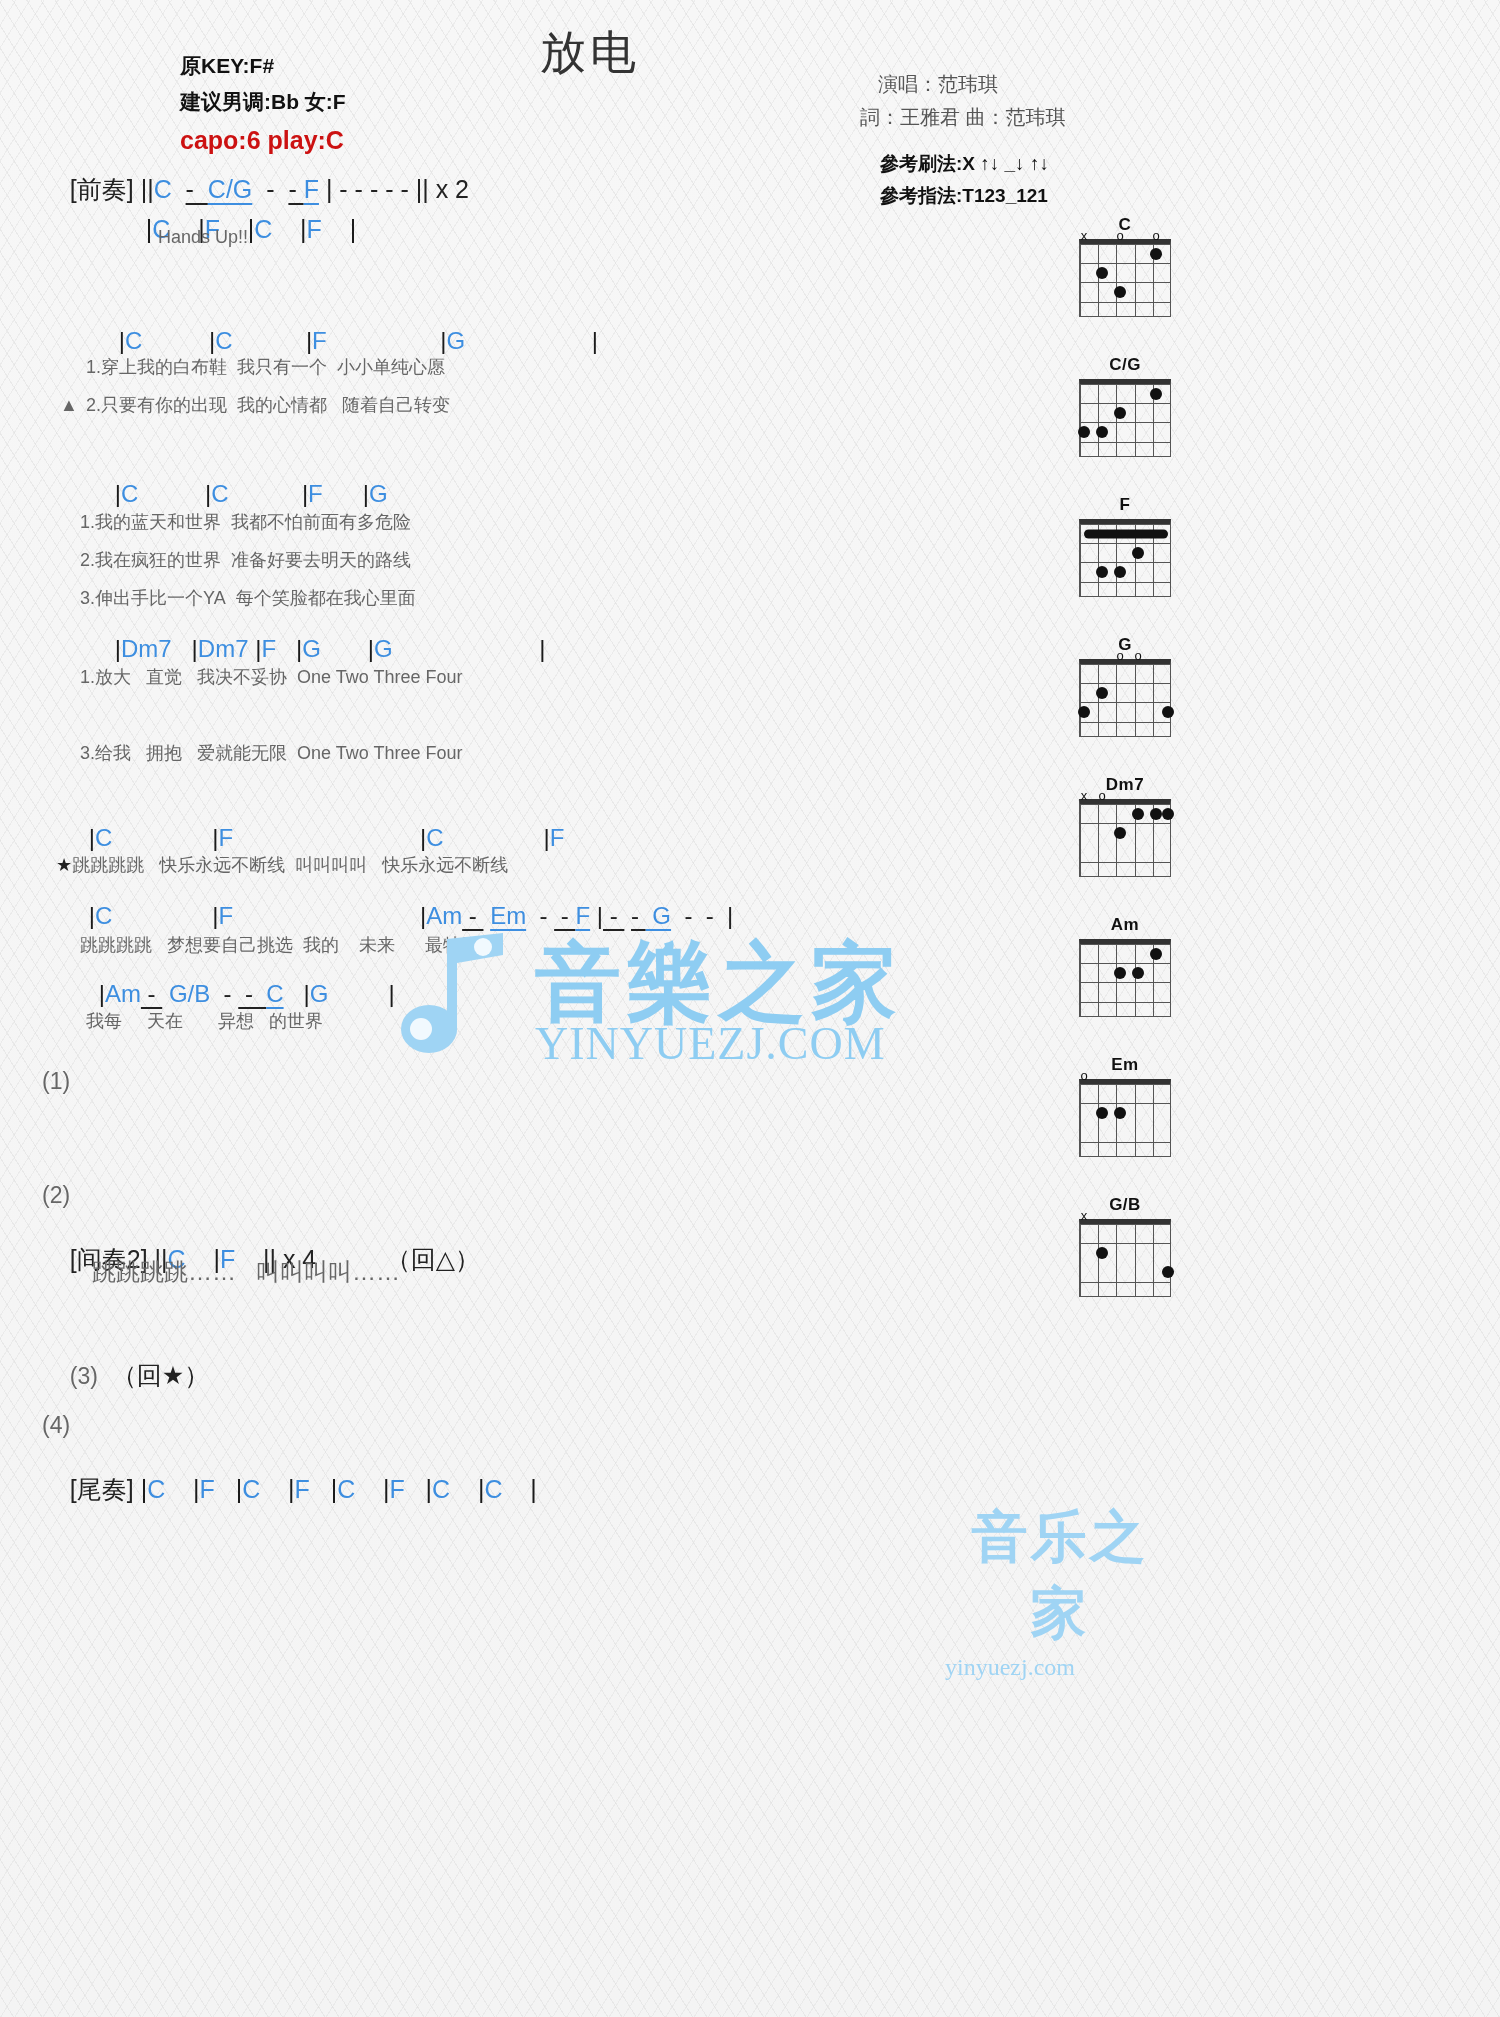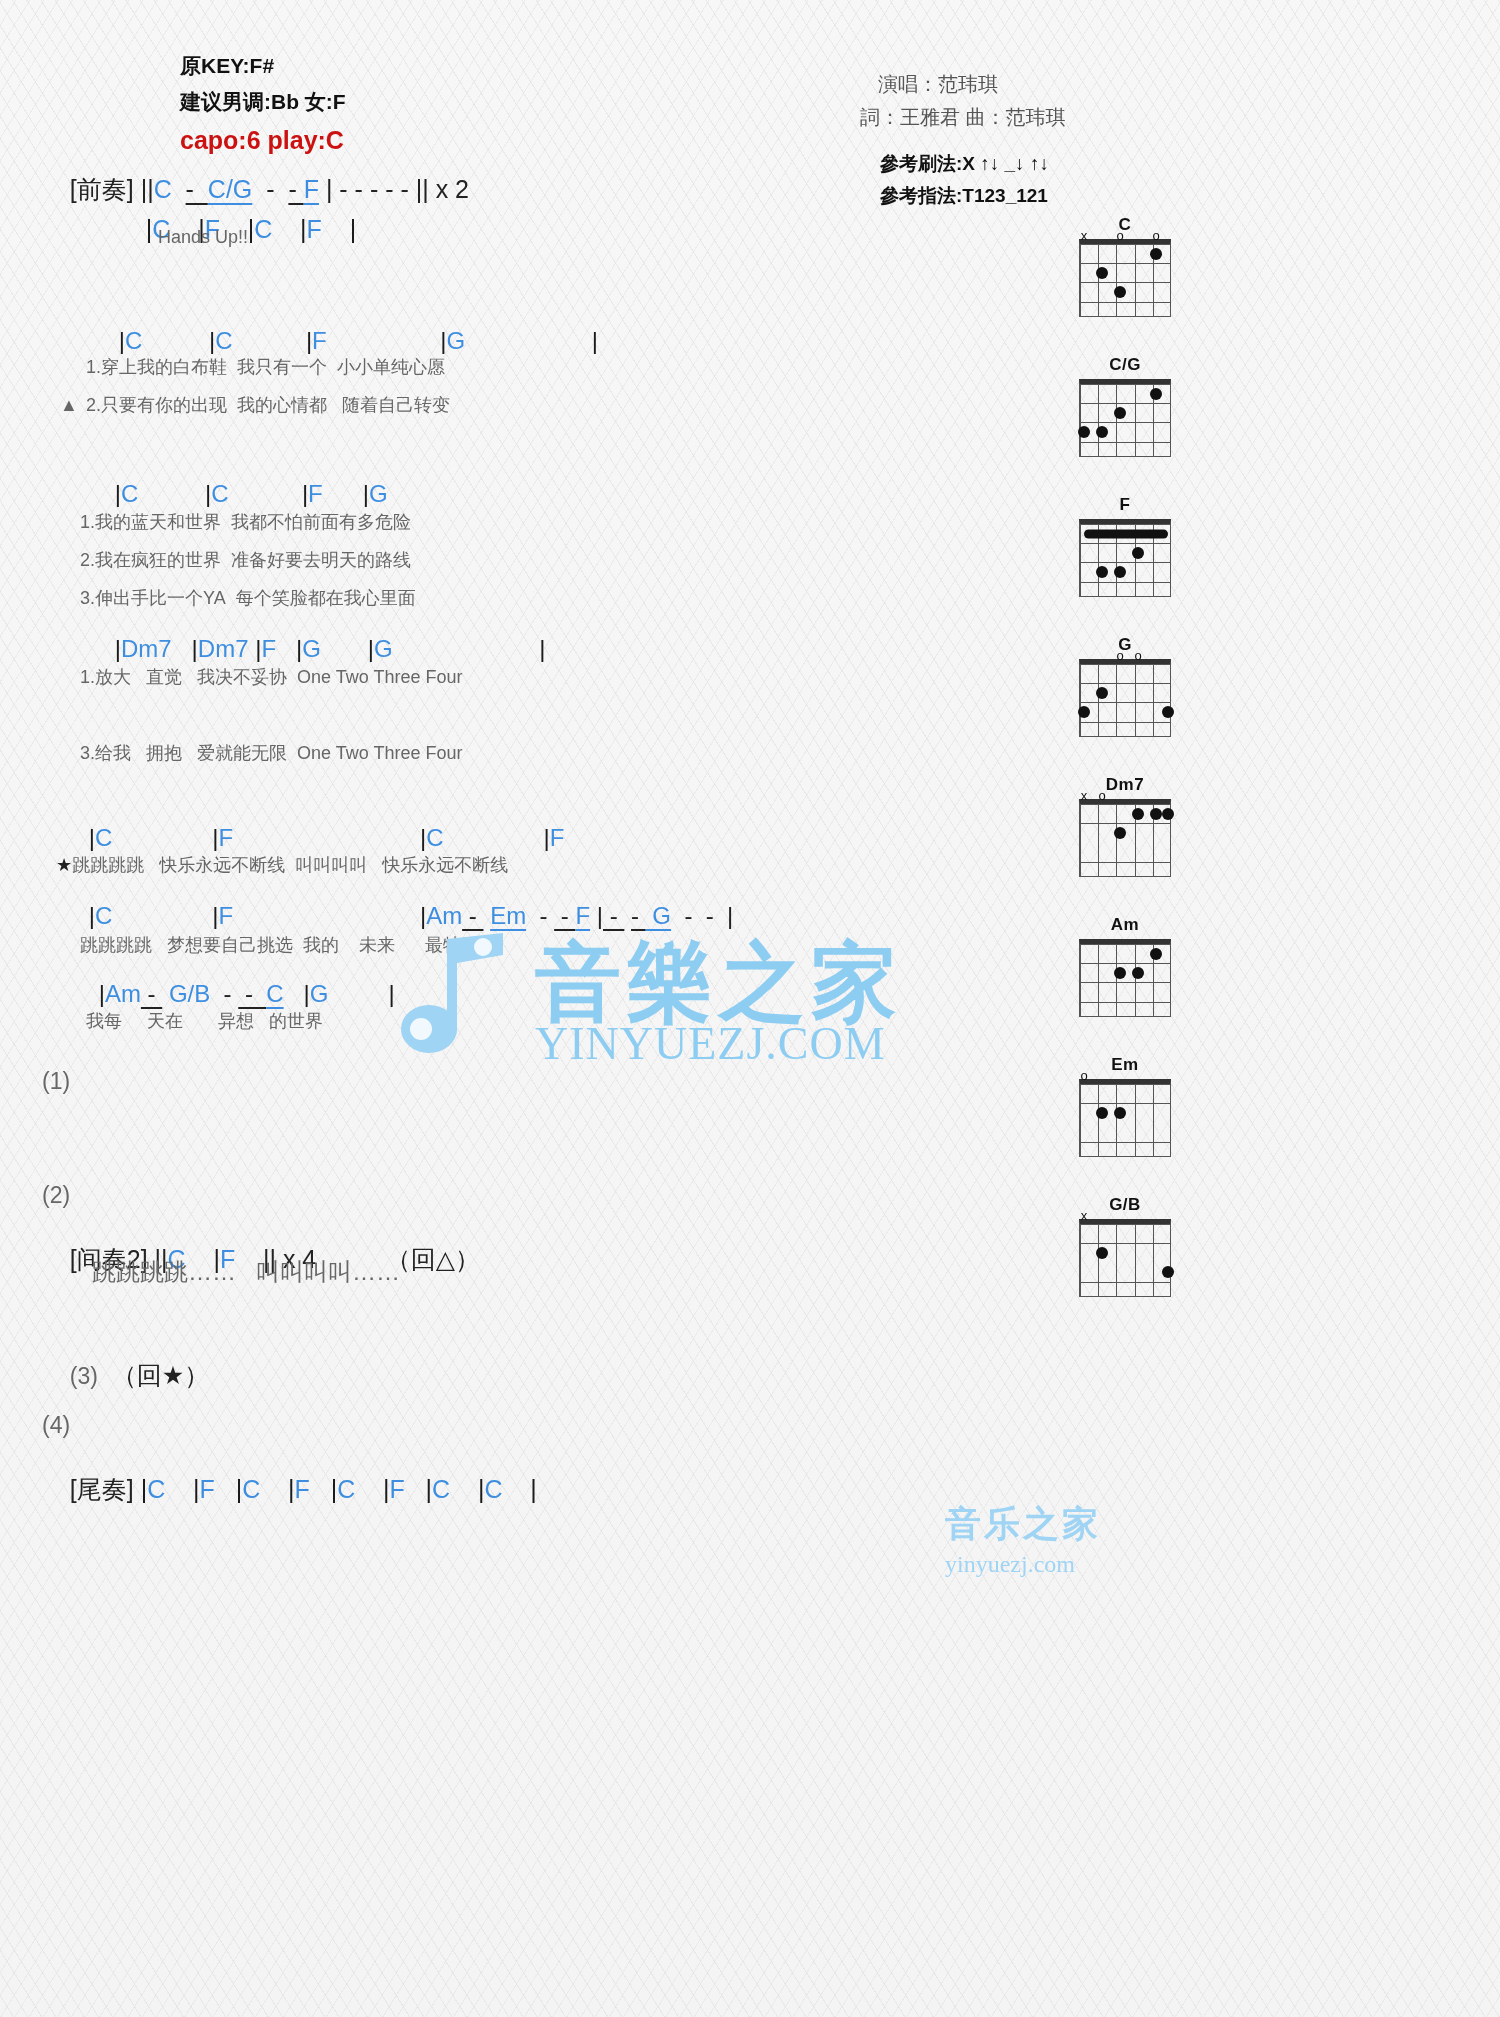--- a/index.html
+++ b/index.html
@@ -159,33 +159,34 @@
     font-family: "Liberation Serif", serif;
     letter-spacing: 1px;
   }
   .wm-br {
     position: absolute;
     left: 945px; top: 1500px;
     width: 230px;
     pointer-events: none;
   }
   .wm-br .b1 {
-    font-size: 36px; color: #9fd4f4; font-weight: bold;
-    letter-spacing: 3px; font-family: "DejaVu Sans", sans-serif;
+    font-size: 56px; color: #9fd4f4; font-weight: bold;
+    letter-spacing: 3px; font-family: "DejaVu Sans", sans-serif; text-align: center;
   }
   .wm-br .b2 {
     font-size: 24px; color: #9fd4f4;
     font-family: "Liberation Serif", serif; margin-top: 2px;
   }
 </style>
 </head>
 <body>
 
 <div class="sheet">
 
+  <div class="title">放电</div>
 
   <div class="keyinfo">
     <span class="l1">原KEY:F#</span>
     <span class="l2">建议男调:Bb 女:F</span>
     <span class="l3 red">capo:6 play:C</span>
   </div>
 
   <div class="credits">
     <span class="c1">演唱：范玮琪</span>
     <span class="c2">詞：王雅君   曲：范玮琪</span>

